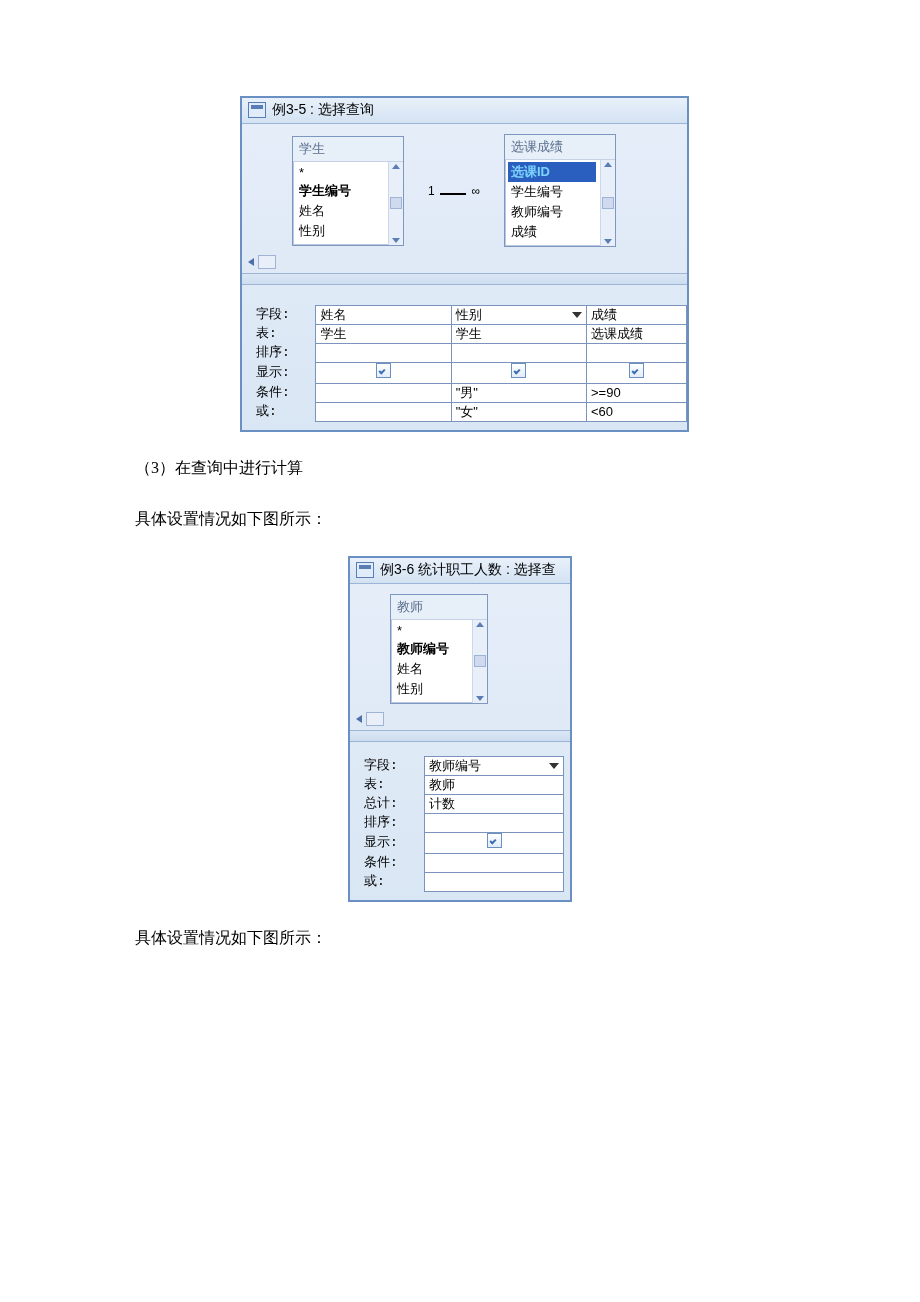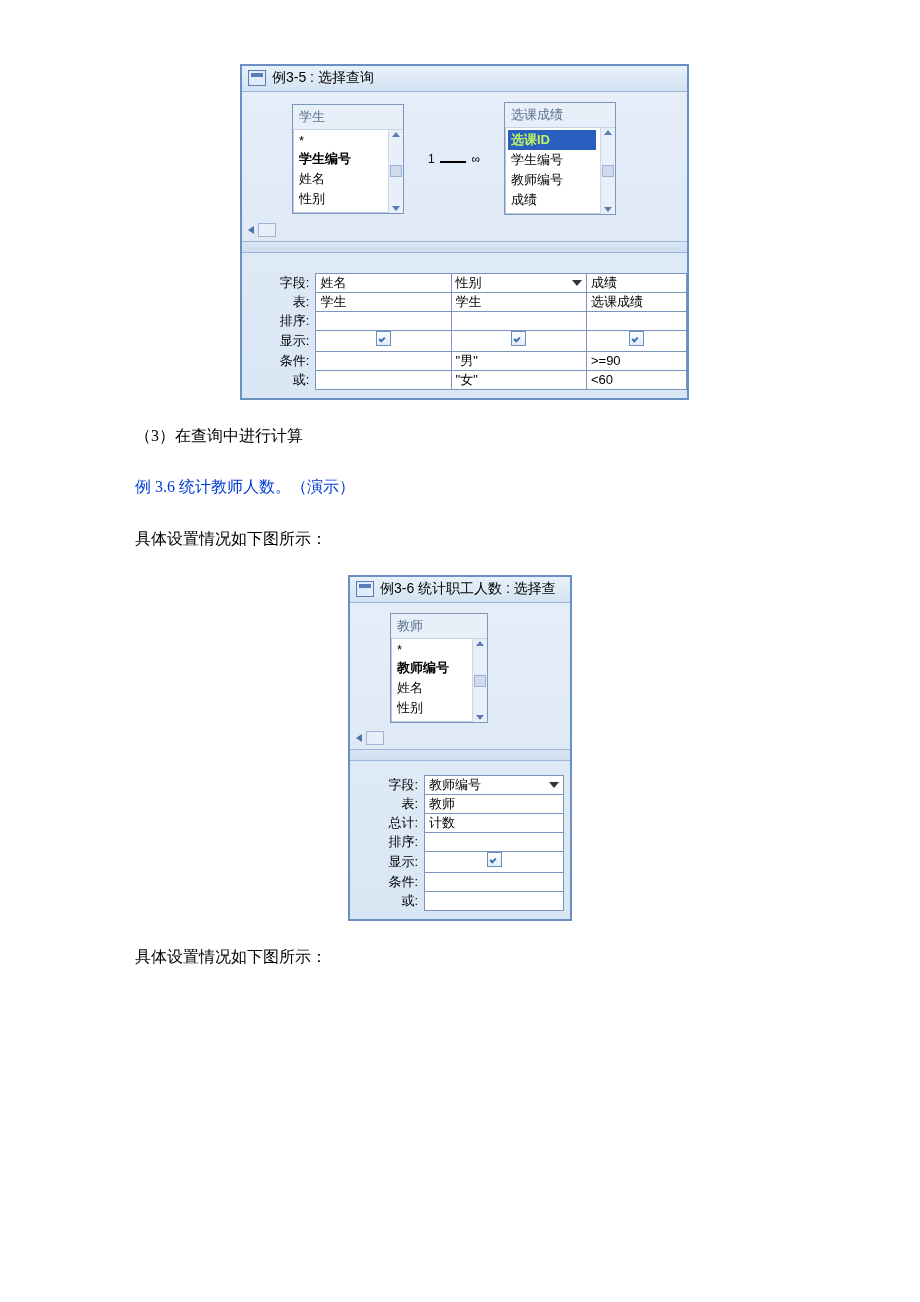--- a/index.html
+++ b/index.html
@@ -83,21 +83,21 @@
     padding: 2px 4px 4px 6px;
     flex: 1;
   }
   .ax-tablebox li {
     padding: 1px 0;
     white-space: nowrap;
   }
   .ax-tablebox li.bold { font-weight: bold; }
   .ax-tablebox li.sel {
     background: #2a5fbf;
-    color: #bef264;
+    color: #7dd3fc;
     margin-left: -3px;
     padding-left: 3px;
     font-weight: bold;
   }
   .ax-sb {
     width: 14px;
     border-left: 1px solid #cbd7ea;
     background: #e8eff8;
     display:flex; flex-direction:column;
     justify-content: space-between;
@@ -154,23 +154,23 @@
     border: 1px solid #7a94bd;
     background: #fff;
     padding: 0 4px;
     height: 18px;
     line-height: 18px;
     vertical-align: middle;
   }
   table.ax-grid td.lbl {
     border: none;
     background: transparent;
-    text-align: right;
     padding-right: 6px;
     width: 54px;
+    font-family: Liberation Mono, monospace;
   }
   table.ax-grid tr.blank td { border:none; background:transparent; height:6px; }
   .cell-dd {
     display:flex; justify-content:space-between; align-items:center;
   }
   .dd-arrow {
     width:0;height:0;
     border-left:5px solid transparent;
     border-right:5px solid transparent;
     border-top:6px solid #333;
@@ -205,21 +205,21 @@
     margin: 14px 0 8px 0;
     line-height: 1.9;
   }
 </style>
 </head>
 <body>
 
 <div class="page">
 
   <div class="center-fig fig-pad-left">
-    <div class="ax-window" style="width:445px;">
+    <div class="ax-window" style="width:445px;margin-top:32px;">
       <div class="ax-title">
         <span class="ax-ico"></span>
         <span>例3-5 : 选择查询</span>
       </div>
       <div class="ax-upper">
         <div class="ax-tablebox">
           <div class="tb-title">学生</div>
           <div class="tb-body">
             <ul>
               <li>*</li>
@@ -311,21 +311,20 @@
             <td class="w1">"女"</td>
             <td class="w2">&lt;60</td>
           </tr>
         </tbody>
           </table>
       </div>
     </div>
   </div>
 
   <p class="body-text">（3）在查询中进行计算</p>
-  <p class="example-heading">例 3.6  统计教师人数。（演示）</p>
   <p class="body-text">具体设置情况如下图所示：</p>
 
   <div class="center-fig">
     <div class="ax-window" style="width:220px;">
       <div class="ax-title">
         <span class="ax-ico"></span>
         <span>例3-6 统计职工人数 : 选择查</span>
       </div>
       <div class="ax-upper" style="padding-left:40px;">
         <div class="ax-tablebox" style="width:96px;">

